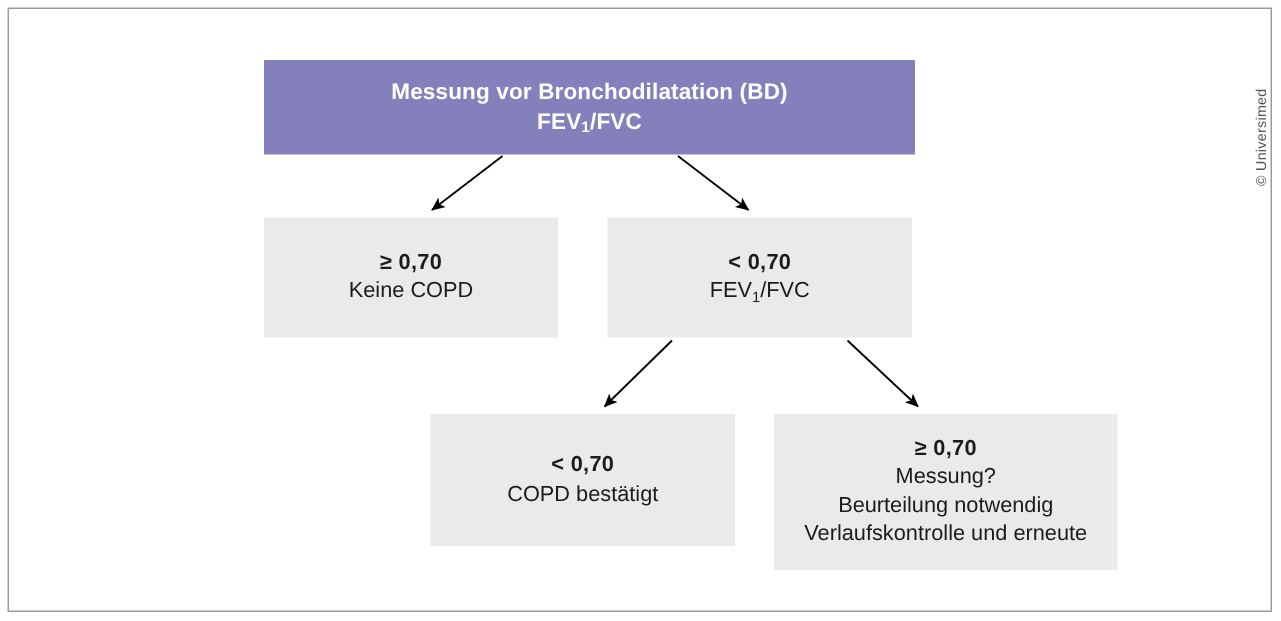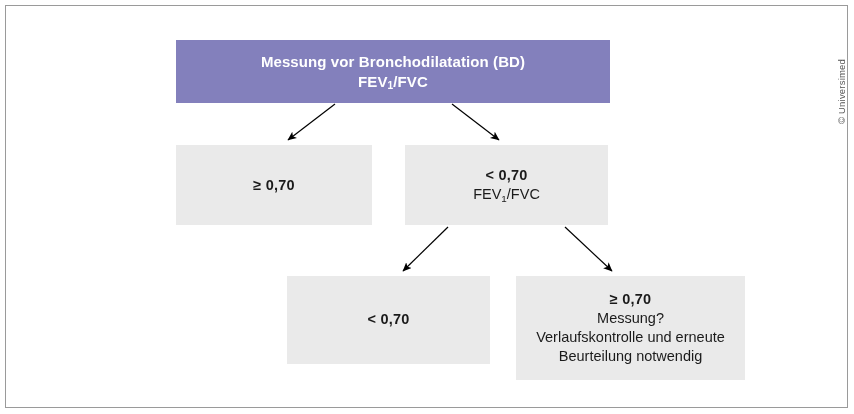--- a/index.html
+++ b/index.html
@@ -120,33 +120,35 @@
     <line x1="565" y1="227" x2="612" y2="271" stroke="#000000" stroke-width="1.2" marker-end="url(#ah)"></line>
   </svg>
 
   <div id="node-root" class="node root">
     <span class="line">Messung vor Bronchodilatation (BD)</span>
     <span class="line"><span>FEV</span><sub>1</sub><span>/FVC</span></span>
   </div>
 
   <div id="node-no-copd" class="node step">
     <span class="line bold">≥ 0,70</span>
+    <span class="line">Keine COPD</span>
   </div>
 
   <div id="node-post-bd" class="node step">
     <span class="line bold">&lt; 0,70</span>
     <span class="line"><span>FEV</span><sub>1</sub><span>/FVC</span></span>
   </div>
 
   <div id="node-copd-conf" class="node step">
     <span class="line bold">&lt; 0,70</span>
+    <span class="line">COPD bestätigt</span>
   </div>
 
   <div id="node-asthma" class="node step">
     <span class="line bold">≥ 0,70</span>
     <span class="line">Messung?</span>
+    <span class="line">Beurteilung notwendig</span>
     <span class="line">Verlaufskontrolle und erneute</span>
-    <span class="line">Beurteilung notwendig</span>
   </div>
 
   <div id="credit">© Universimed</div>
 
 </div>
 
 </body></html>

